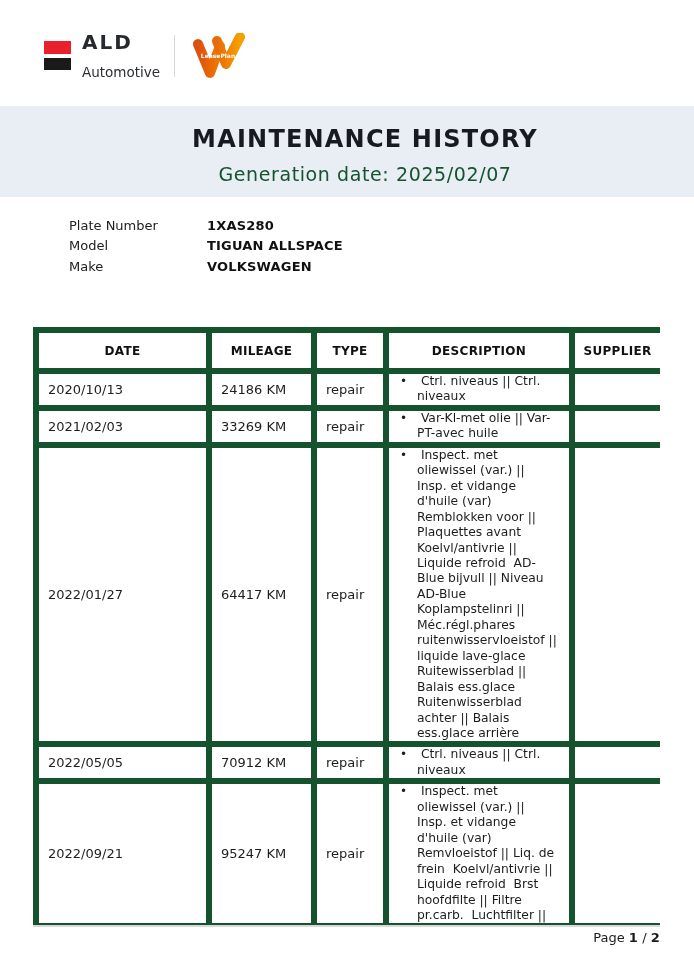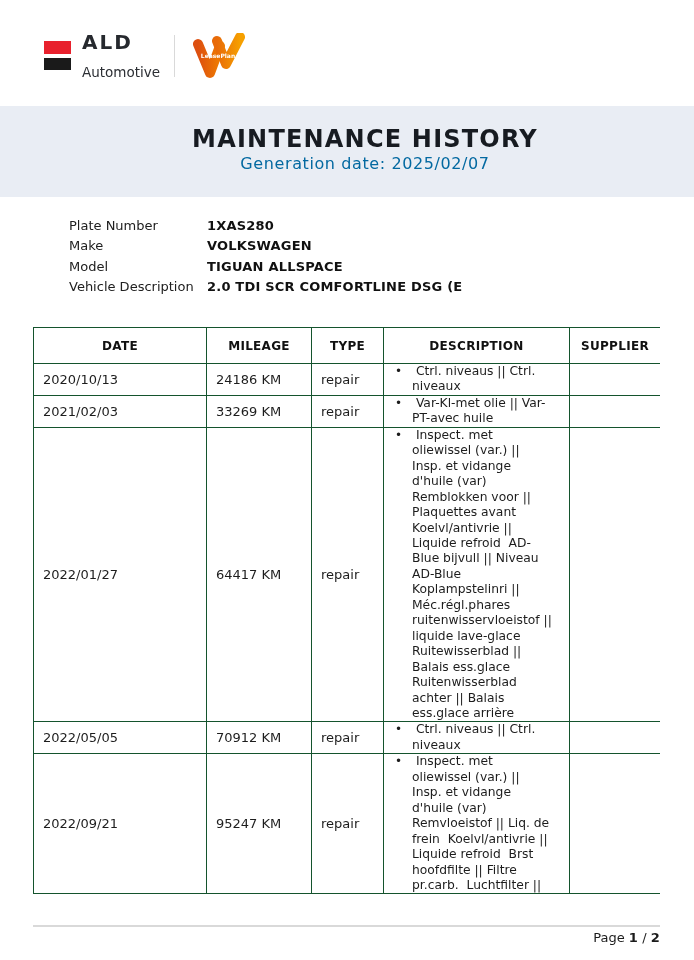--- a/index.html
+++ b/index.html
@@ -13,33 +13,33 @@
   .ald-white{height:4px;background:#fff;margin:0 6px;}
   .ald-black{height:12px;background:#1a1a1a;}
   .ald-text{margin-left:11px;line-height:1;}
   .ald-name{font-size:20px;font-weight:bold;letter-spacing:2px;color:#26292e;}
   .ald-sub{font-size:13.5px;color:#2b2e33;margin-top:14px;}
   .logo-divider{width:1px;height:42px;background:#d9d9d9;margin:0 18px 0 14px;}
 
   
   .banner{position:absolute;left:0;top:106px;width:694px;height:91px;background:#e9edf4;text-align:center;box-sizing:border-box;padding-top:20px;padding-left:36px;}
   .banner-title{margin:0;font-size:24px;font-weight:bold;letter-spacing:1.2px;color:#171b21;line-height:26px;}
-  .banner-sub{font-size:16px;letter-spacing:0.6px;color:#0369a1;margin-top:2px;}
+  .banner-sub{font-size:19px;letter-spacing:0.6px;color:#14532d;margin-top:11px;}
 
   
   .vehicle{position:absolute;left:37px;top:216px;margin-left:32px;}
   .vrow{height:20.3px;line-height:20.3px;font-size:13px;white-space:nowrap;}
   .vlabel{display:inline-block;width:138px;color:#202020;}
   .vvalue{font-weight:bold;letter-spacing:0.2px;color:#111;}
 
   
   .table-wrap{position:absolute;left:33px;top:327px;width:627px;height:598px;overflow:hidden;border-bottom:2px solid #d9d9d9;}
   table{border-collapse:collapse;width:627px;table-layout:fixed;}
   col.c1{width:173px}col.c2{width:105px}col.c3{width:72px}col.c4{width:186px}col.c5{width:91px}
-  th,td{border:1px solid #14532d;background:#fff;}
+  th,td{border:6px solid #14532d;background:#fff;}
   th{height:35px;font-size:12px;font-weight:bold;letter-spacing:0.3px;text-align:center;color:#111;padding:0;}
   td{font-size:13px;vertical-align:middle;padding:0 0 0 9px;color:#1d1d1d;}
   td.c-desc{position:relative;padding:0 2px 0 28px;vertical-align:top;}
   td.c-desc::before{content:"\2022";position:absolute;left:11px;top:0;font-size:12px;line-height:15.45px;color:#1d1d1d;}
   .desc-text{display:block;white-space:pre;font-size:12.3px;line-height:15.45px;}
 
   
   .footer{position:absolute;top:930px;right:34px;font-size:13px;color:#1b1b1b;}
   .footer b{letter-spacing:0.2px;}
 </style>
@@ -76,23 +76,22 @@
     </svg>
   </header>
 
   <section class="banner">
     <h1 class="banner-title">MAINTENANCE HISTORY</h1>
     <div class="banner-sub">Generation date: 2025/02/07</div>
   </section>
 
   <section class="vehicle">
       <div class="vrow"><span class="vlabel">Plate Number</span><span class="vvalue">1XAS280</span></div>
+      <div class="vrow"><span class="vlabel">Model</span><span class="vvalue">TIGUAN ALLSPACE</span></div>
       <div class="vrow"><span class="vlabel">Make</span><span class="vvalue">VOLKSWAGEN</span></div>
-      <div class="vrow"><span class="vlabel">Model</span><span class="vvalue">TIGUAN ALLSPACE</span></div>
-      <div class="vrow"><span class="vlabel">Vehicle Description</span><span class="vvalue">2.0 TDI SCR COMFORTLINE DSG (E</span></div>
     </section>
 
   <section class="table-wrap">
     <table>
       <colgroup>
           <col class="c1">
           <col class="c2">
           <col class="c3">
           <col class="c4">
           <col class="c5">

